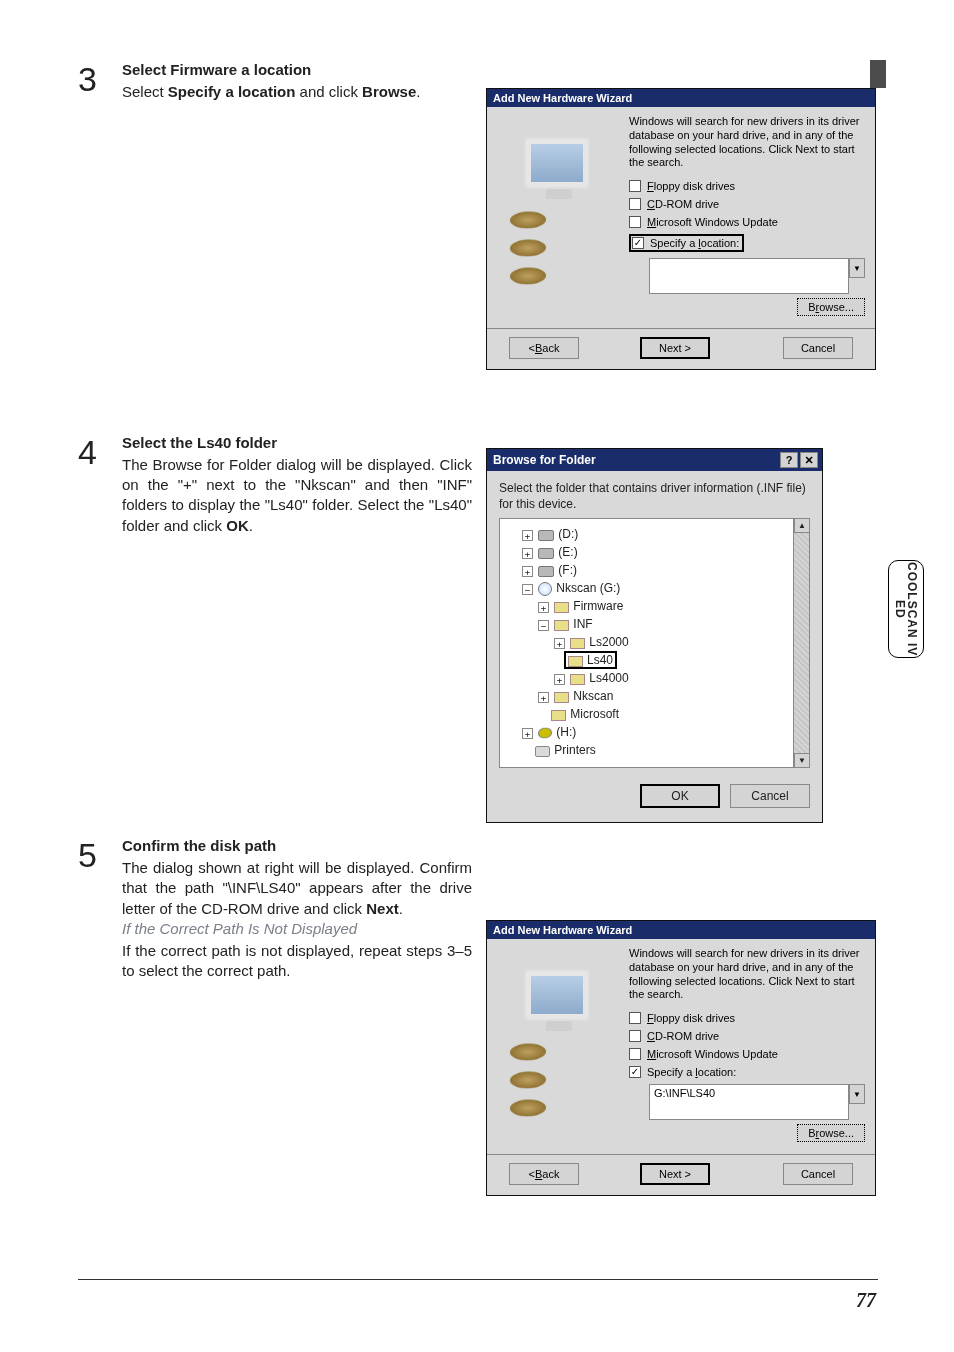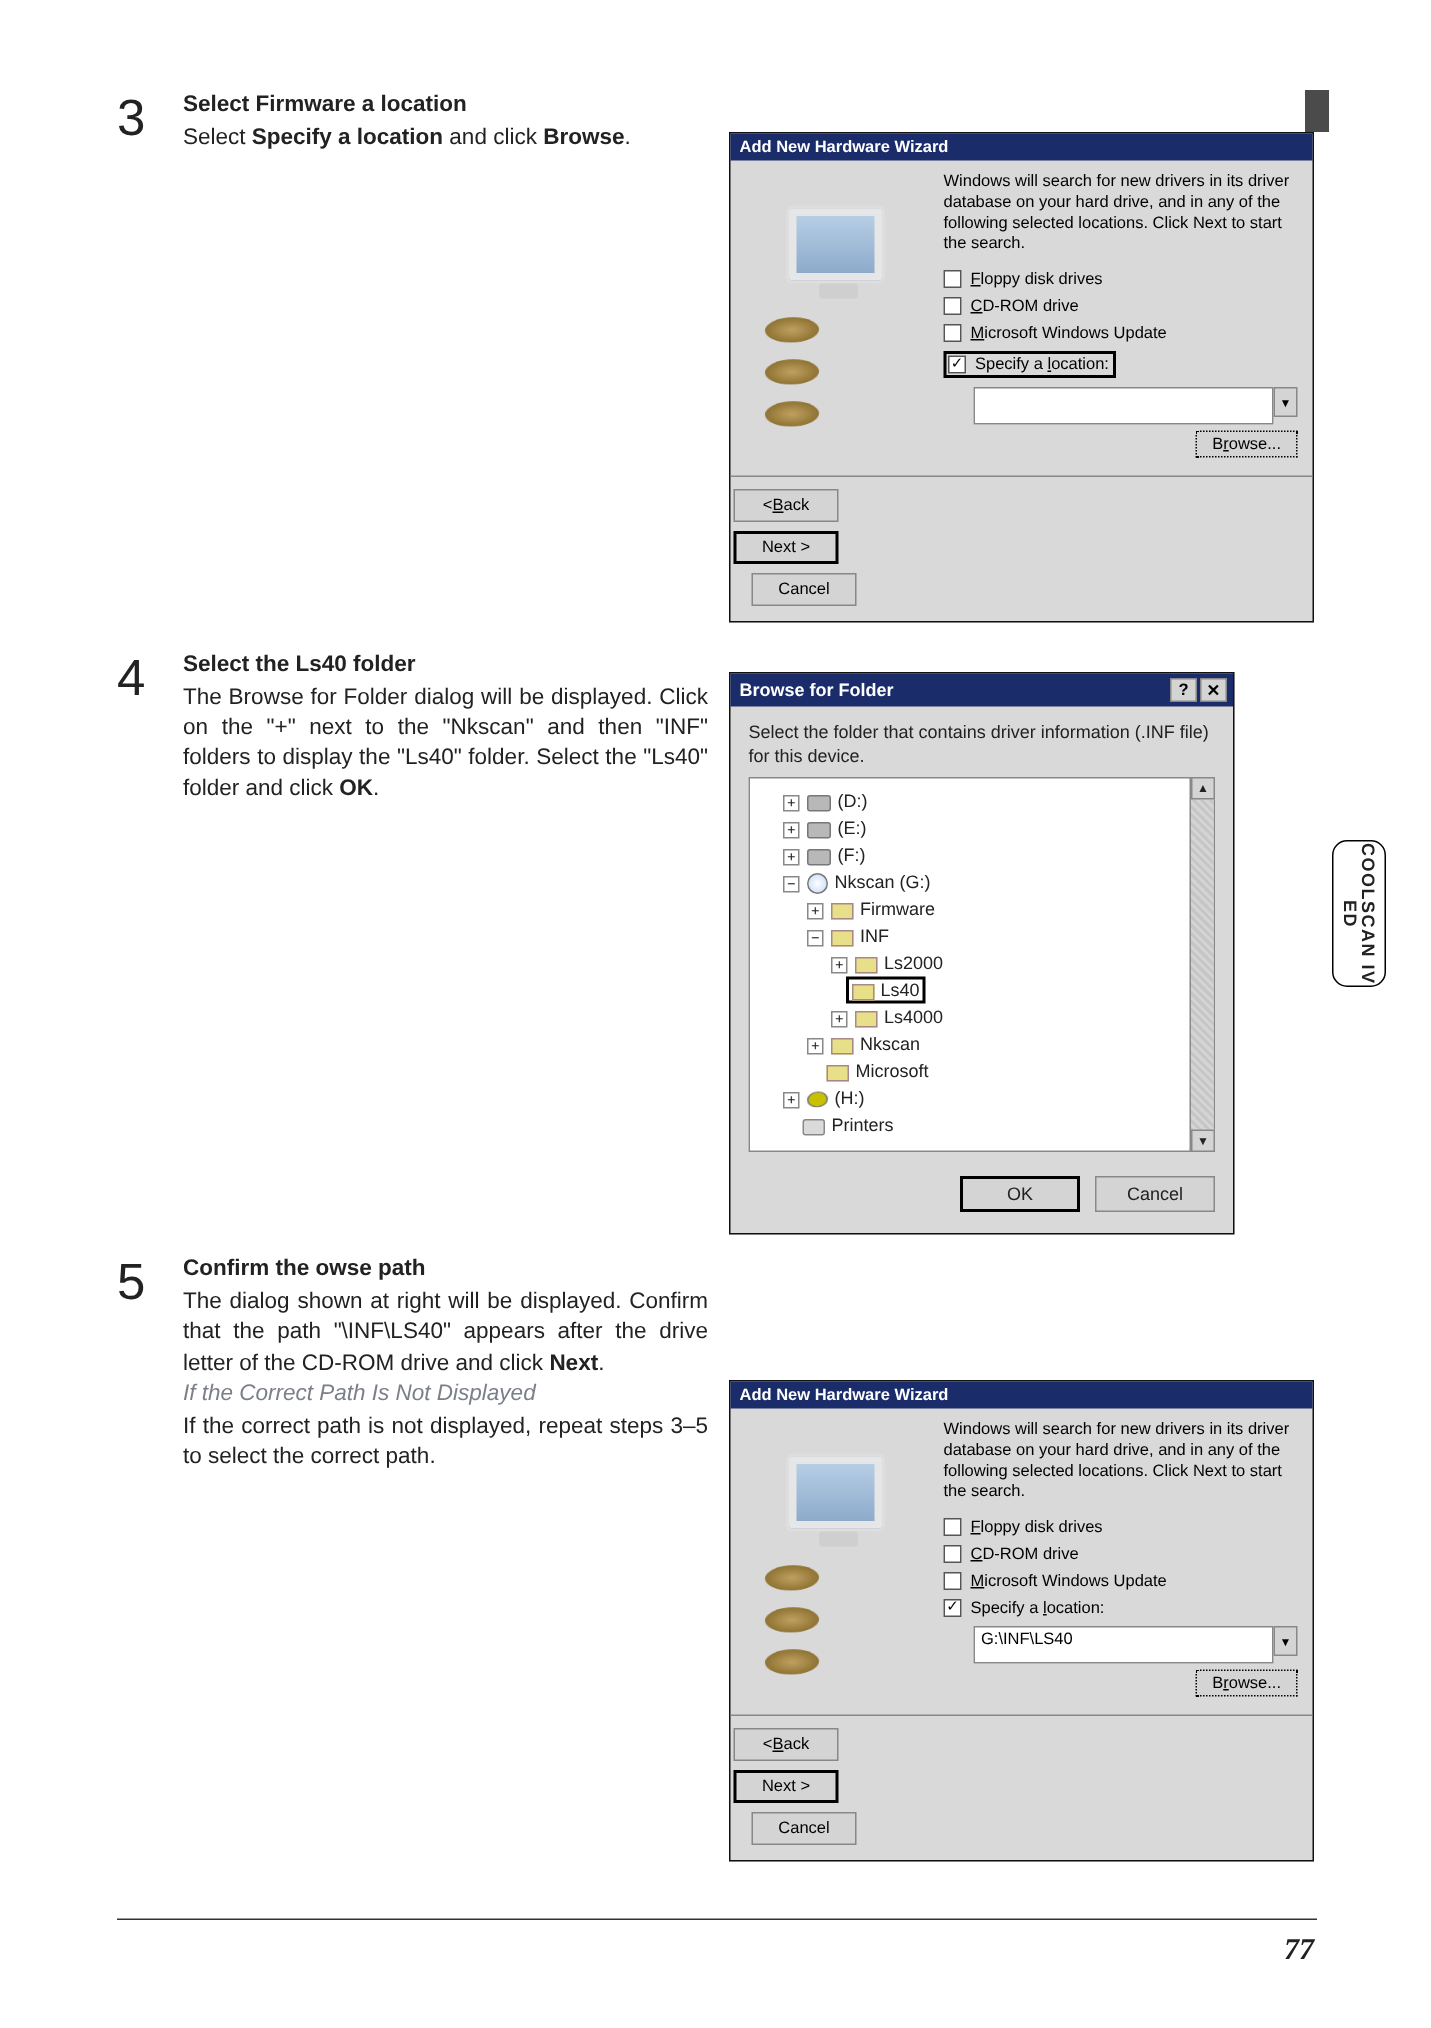--- a/index.html
+++ b/index.html
@@ -145,31 +145,31 @@
   .cb { width: 12px; height: 12px; border: 1px solid #555; background: #fff; display:inline-flex; align-items:center; justify-content:center; font-size:10px; }
   .cb.checked::after { content:"✓"; font-size:10px; line-height:1; }
   .cb-label { font-size: 11px; }
   .u { text-decoration: underline; }
   .highlight-row {
     display:inline-flex; align-items:center; gap:6px;
     border:2px solid #000; padding:1px 3px 1px 1px;
   }
   .path-row { margin: 6px 0 2px 20px; display:flex; }
   .path-input {
-    flex:1; height: 25px; border:1px solid #888; background:#fff;
+    flex:1; height: 36px; border:1px solid #888; background:#fff;
     font-size:11px; padding:2px 4px;
   }
   .dd { width:16px; height:20px; border:1px solid #888; background:#d4d4d4; display:flex; align-items:center; justify-content:center; font-size:8px; }
   .browse-row { text-align:right; margin-top:4px; }
   .dotted-btn {
     border:1px dotted #000; background:#d4d4d4;
     padding:2px 10px; font-size:11px; display:inline-block;
   }
   .wiz-divider { height:1px; background:#888; margin: 6px 0 0 0; }
-  .wiz-footer { display:flex; justify-content:space-between; gap:6px; padding:8px 2px 10px;flex-direction:column; }
+  .wiz-footer { display:flex; justify-content:space-between; gap:6px; padding:8px 22px 10px; }
   .w-btn {
     width:70px; height:22px; background:#d4d4d4;
     border:1px solid #888; font-size:11px;
     display:flex; align-items:center; justify-content:center;
   }
   .w-btn.bold-border { border:2px solid #000; }
 
   
   .bff {
     width: 337px;
@@ -253,21 +253,21 @@
     <div class="step-num">4</div>
     <div class="step-text">
       <div class="step-title">Select the Ls40 folder</div>
       <div class="step-body">The Browse for Folder dialog will be displayed. Click on the "+" next to the "Nkscan" and then "INF" folders to display the "Ls40" folder. Select the "Ls40" folder and click <b>OK</b>.</div>
     </div>
   </div>
 
   <div class="step" style="margin-top:300px">
     <div class="step-num">5</div>
     <div class="step-text">
-      <div class="step-title">Confirm the owse path</div>
+      <div class="step-title">Confirm the disk path</div>
       <div class="step-body">The dialog shown at right will be displayed. Confirm that the path "\INF\LS40" appears after the drive letter of the CD-ROM drive and click <b>Next</b>.</div>
       <div class="step-italic">If the Correct Path Is Not Displayed</div>
       <div class="step-body">If the correct path is not displayed, repeat steps 3–5 to select the correct path.</div>
     </div>
   </div>
 
 </div>
 
 <div class="screenshot wiz" style="left:486px; top:88px;">
   <div class="wiz-title">Add New Hardware Wizard</div>

